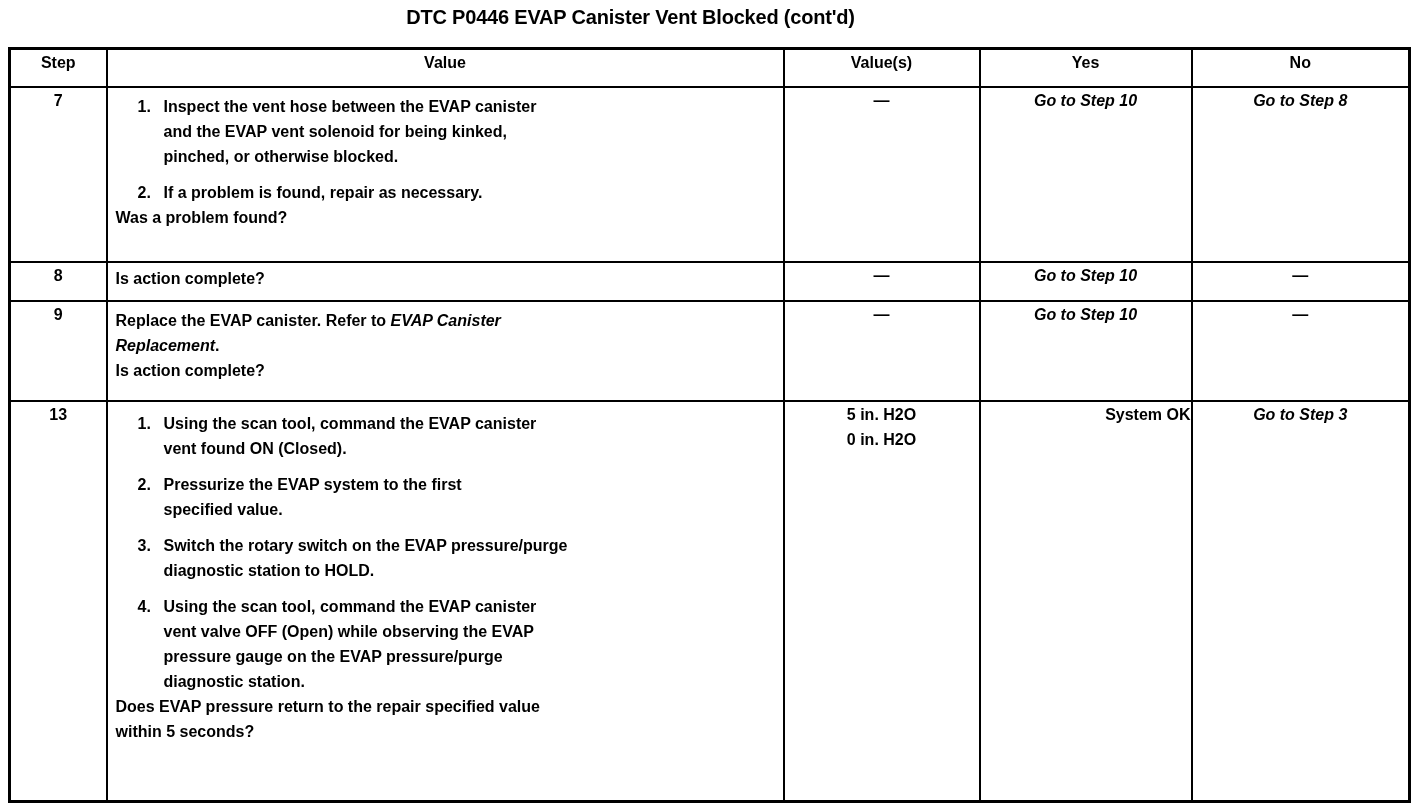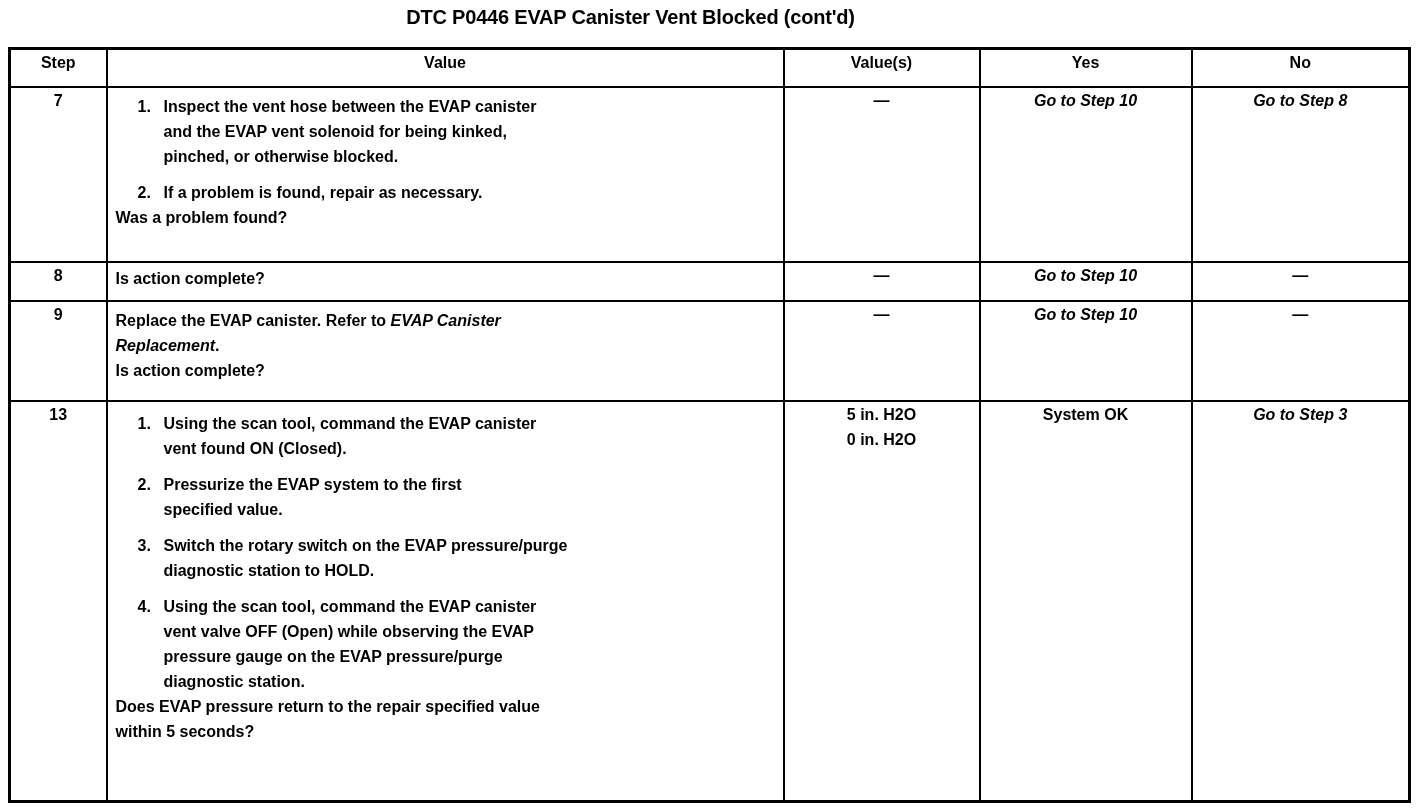--- a/index.html
+++ b/index.html
@@ -92,21 +92,21 @@
     padding-bottom: 4px;
   }
   .branch-mid {
     text-align: center;
     vertical-align: middle;
     font-style: italic;
     font-weight: bold;
     font-size: 20px;
   }
   .plain-bottom {
-    text-align: center;
+    text-align: right;
     vertical-align: bottom;
     font-weight: bold;
     font-size: 20px;
     padding-bottom: 4px;
   }
   .value-mid {
     text-align: center;
     vertical-align: middle;
     font-weight: bold;
     font-size: 20px;

